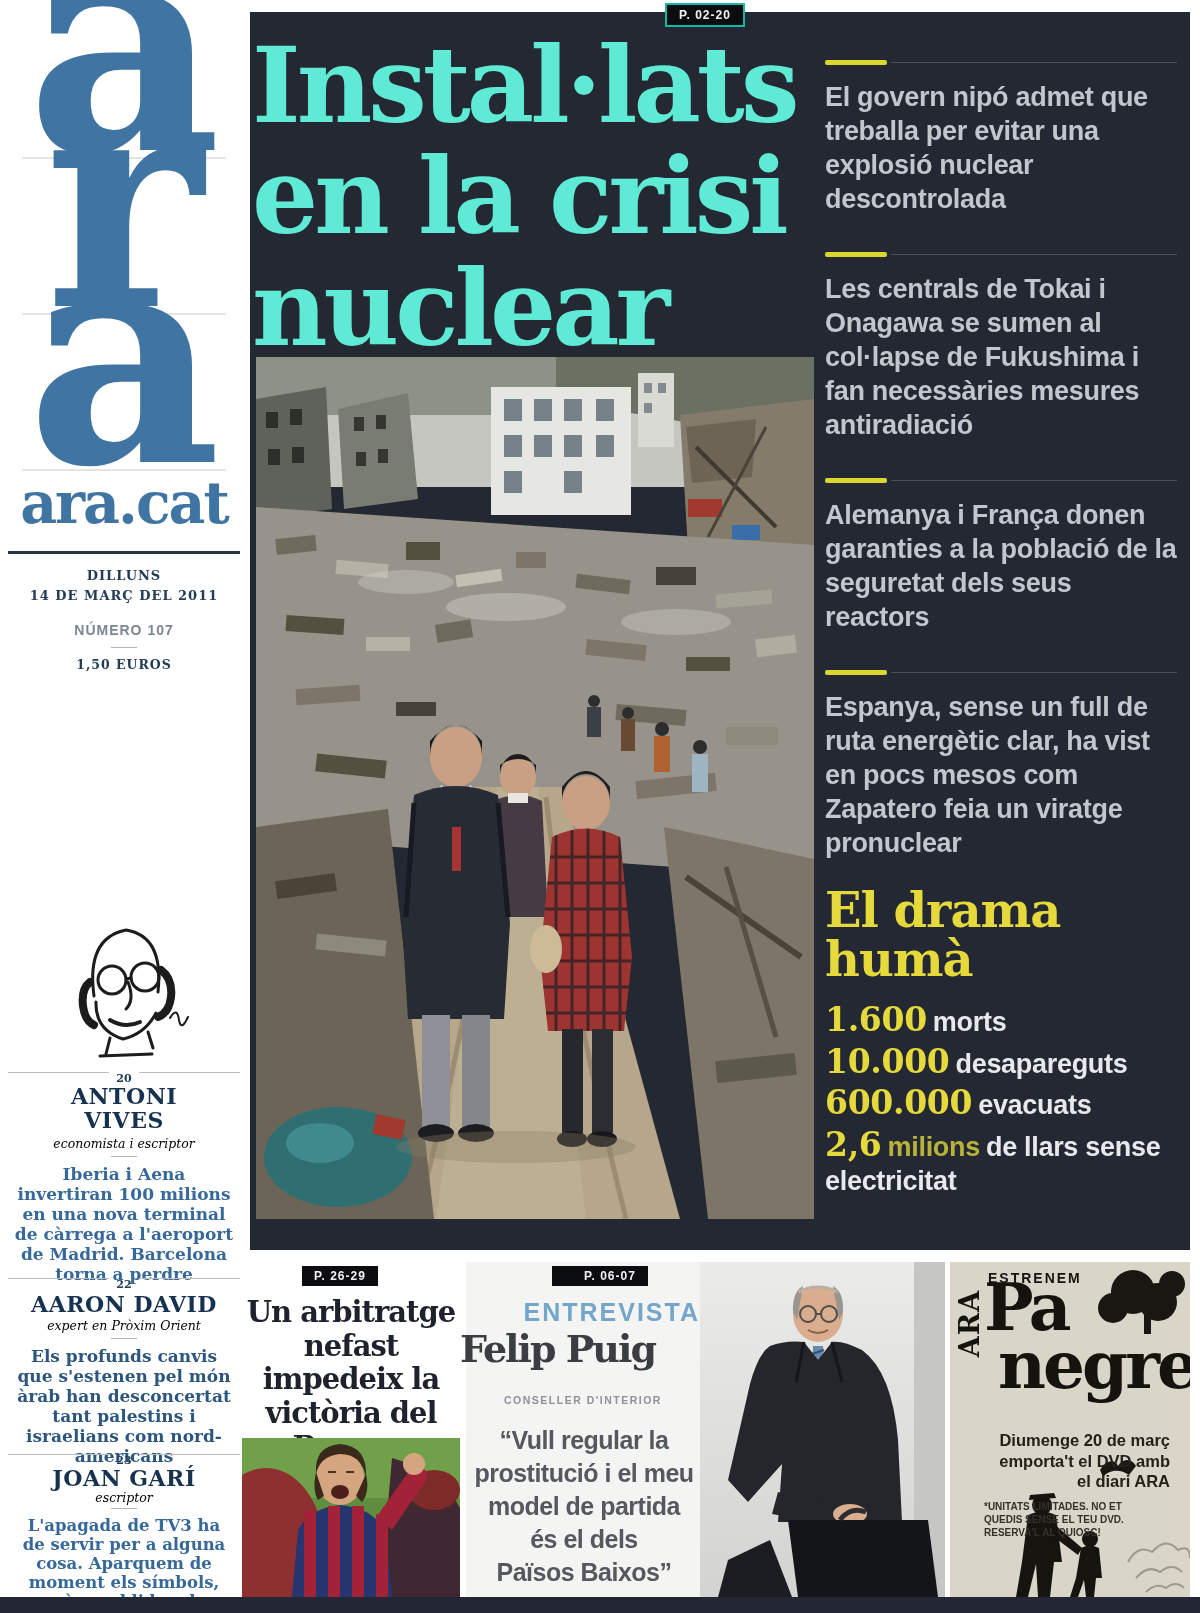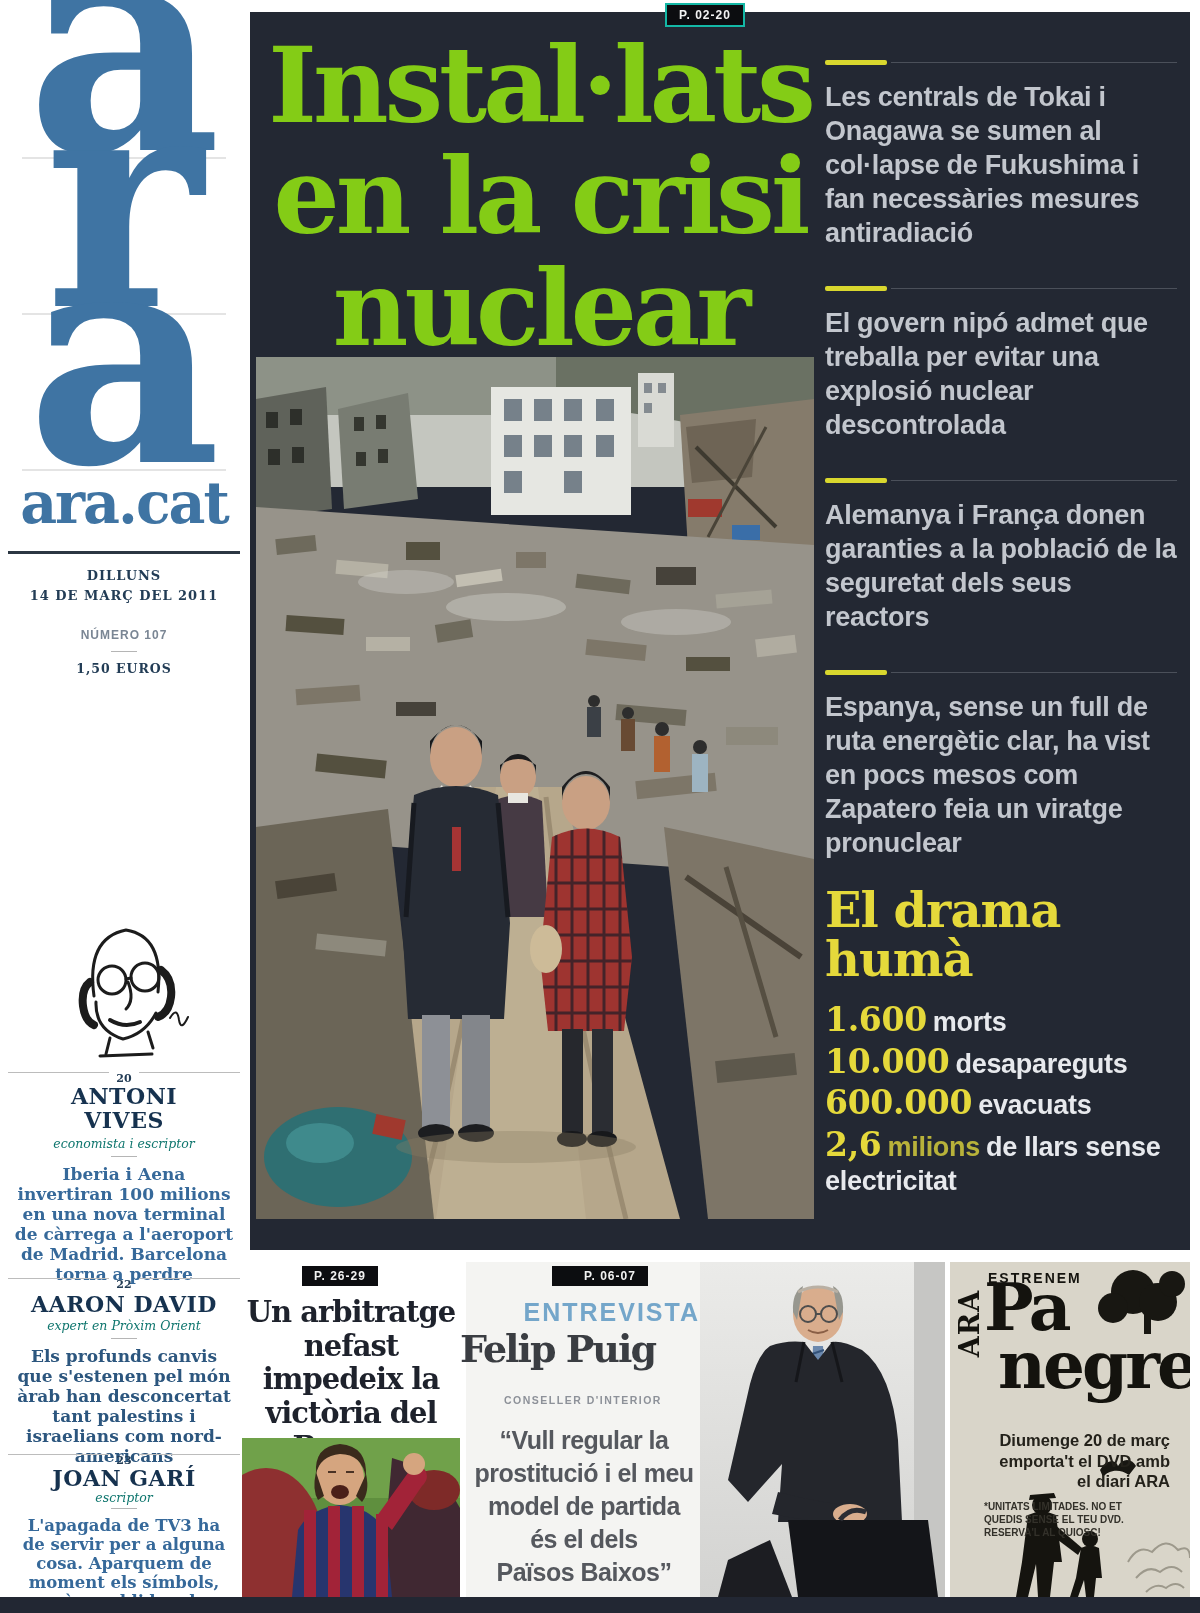--- a/index.html
+++ b/index.html
@@ -8,43 +8,43 @@
   .abs{position:absolute;}
 
   
   #sidebar{position:absolute;left:8px;top:0;width:232px;height:1613px;background:#fff;}
   .aracat{position:absolute;top:474px;left:0;width:232px;text-align:center;
           font-family:"DejaVu Serif","Liberation Serif",serif;font-weight:bold;
           font-size:57px;color:#3f74a3;letter-spacing:-2px;line-height:1;}
   .mast-rule{position:absolute;top:551px;left:0;width:232px;border-top:3px solid #2b3642;}
   .date-block{position:absolute;top:566px;left:0;width:232px;text-align:center;color:#223c55;}
   .date-line{font-family:"DejaVu Serif",serif;font-weight:bold;font-size:13px;letter-spacing:1px;line-height:1.5;}
-  .issue-line{font-size:12px;color:#7a8694;letter-spacing:1px;margin-top:23px;font-weight:bold;}
+  .issue-line{font-size:14px;color:#7a8694;letter-spacing:1px;margin-top:17px;font-weight:bold;}
   .mini-rule{width:26px;margin:9px auto 0;border-top:1px solid #b5b5b5;}
   .price-line{font-family:"DejaVu Serif",serif;font-weight:bold;font-size:12.5px;margin-top:9px;letter-spacing:1px;}
   .num-rule{position:absolute;left:0;width:232px;display:flex;align-items:flex-start;}
   .nr-line{flex:1;border-top:1px solid #bcbcbc;}
   .nr-num{font-family:"DejaVu Serif",serif;font-weight:bold;font-size:11px;color:#223c55;padding:0 7px;}
   .c-name{position:absolute;left:0;width:232px;text-align:center;font-family:"DejaVu Serif",serif;
           font-weight:bold;font-size:22px;line-height:1.1;color:#16324f;letter-spacing:.5px;}
   .c-name span{display:inline-block;}
   .c-name.narrow span{max-width:120px;}
   .c-role{position:absolute;left:0;width:232px;text-align:center;font-family:"DejaVu Serif",serif;
-          font-style:italic;font-size:12.5px;color:#0f766e;}
+          font-style:italic;font-size:12.5px;color:#000000;}
   .c-mini{position:absolute;left:103px;width:26px;border-top:1px solid #b5b5b5;}
   .c-teaser{position:absolute;left:6px;width:220px;text-align:center;font-family:"DejaVu Serif",serif;
             font-weight:bold;font-size:17px;line-height:20px;color:#36699a;}
   .c-teaser.dark{color:#2c567e;}
 
   
   #panel{position:absolute;left:250px;top:12px;width:940px;height:1238px;background:#232833;}
   .page-tag{position:absolute;background:#0c0d10;color:#f2f2f2;font-size:12px;font-weight:bold;
             letter-spacing:1px;padding:3px 12px;white-space:nowrap;}
   .page-tag.bordered{border:2px solid #14b8a6;}
-  #headline{position:absolute;left:2px;top:18px;width:576px;text-align:center;color:#84cc16;
+  #headline{position:absolute;left:2px;top:18px;width:576px;color:#5eead4;
             font-family:"DejaVu Serif","Liberation Serif",serif;font-weight:bold;
             font-size:104px;line-height:1.07;letter-spacing:-4px;}
   #main-photo{position:absolute;left:6px;top:345px;width:558px;height:862px;}
 
   #rightcol{position:absolute;left:575px;top:48px;width:352px;}
   .dash-row{display:flex;align-items:center;margin-bottom:15px;}
   .dash{width:62px;height:5px;background:#d9d72e;border-radius:2px;}
   .dash-line{flex:1;border-top:1px solid #4b505a;margin-left:4px;}
   .sum-item{margin-bottom:36px;}
   .sum-text{margin:0;color:#c2c6cd;font-size:27px;line-height:1.26;font-weight:bold;letter-spacing:-.3px;}
@@ -316,28 +316,28 @@
       <ellipse cx="346" cy="782" rx="15" ry="8" fill="#17181b"></ellipse>
       <ellipse cx="260" cy="790" rx="120" ry="16" fill="#8a7d64" opacity=".35"></ellipse>
     </svg>
 
     <section id="rightcol">
       <div class="sum-item">
         <div class="dash-row">
             <span class="dash"></span>
             <span class="dash-line"></span>
           </div>
-        <p class="sum-text">Les centrals de Tokai i Onagawa se sumen al col·lapse de Fukushima i fan necessàries mesures antiradiació</p>
+        <p class="sum-text">El govern nipó admet que treballa per evitar una explosió nuclear descontrolada</p>
       </div>
       <div class="sum-item">
         <div class="dash-row">
             <span class="dash"></span>
             <span class="dash-line"></span>
           </div>
-        <p class="sum-text">El govern nipó admet que treballa per evitar una explosió nuclear descontrolada</p>
+        <p class="sum-text">Les centrals de Tokai i Onagawa se sumen al col·lapse de Fukushima i fan necessàries mesures antiradiació</p>
       </div>
       <div class="sum-item">
         <div class="dash-row">
             <span class="dash"></span>
             <span class="dash-line"></span>
           </div>
         <p class="sum-text">Alemanya i França donen garanties a la població de la seguretat dels seus reactors</p>
       </div>
       <div class="sum-item" style="margin-bottom:0">
         <div class="dash-row">

